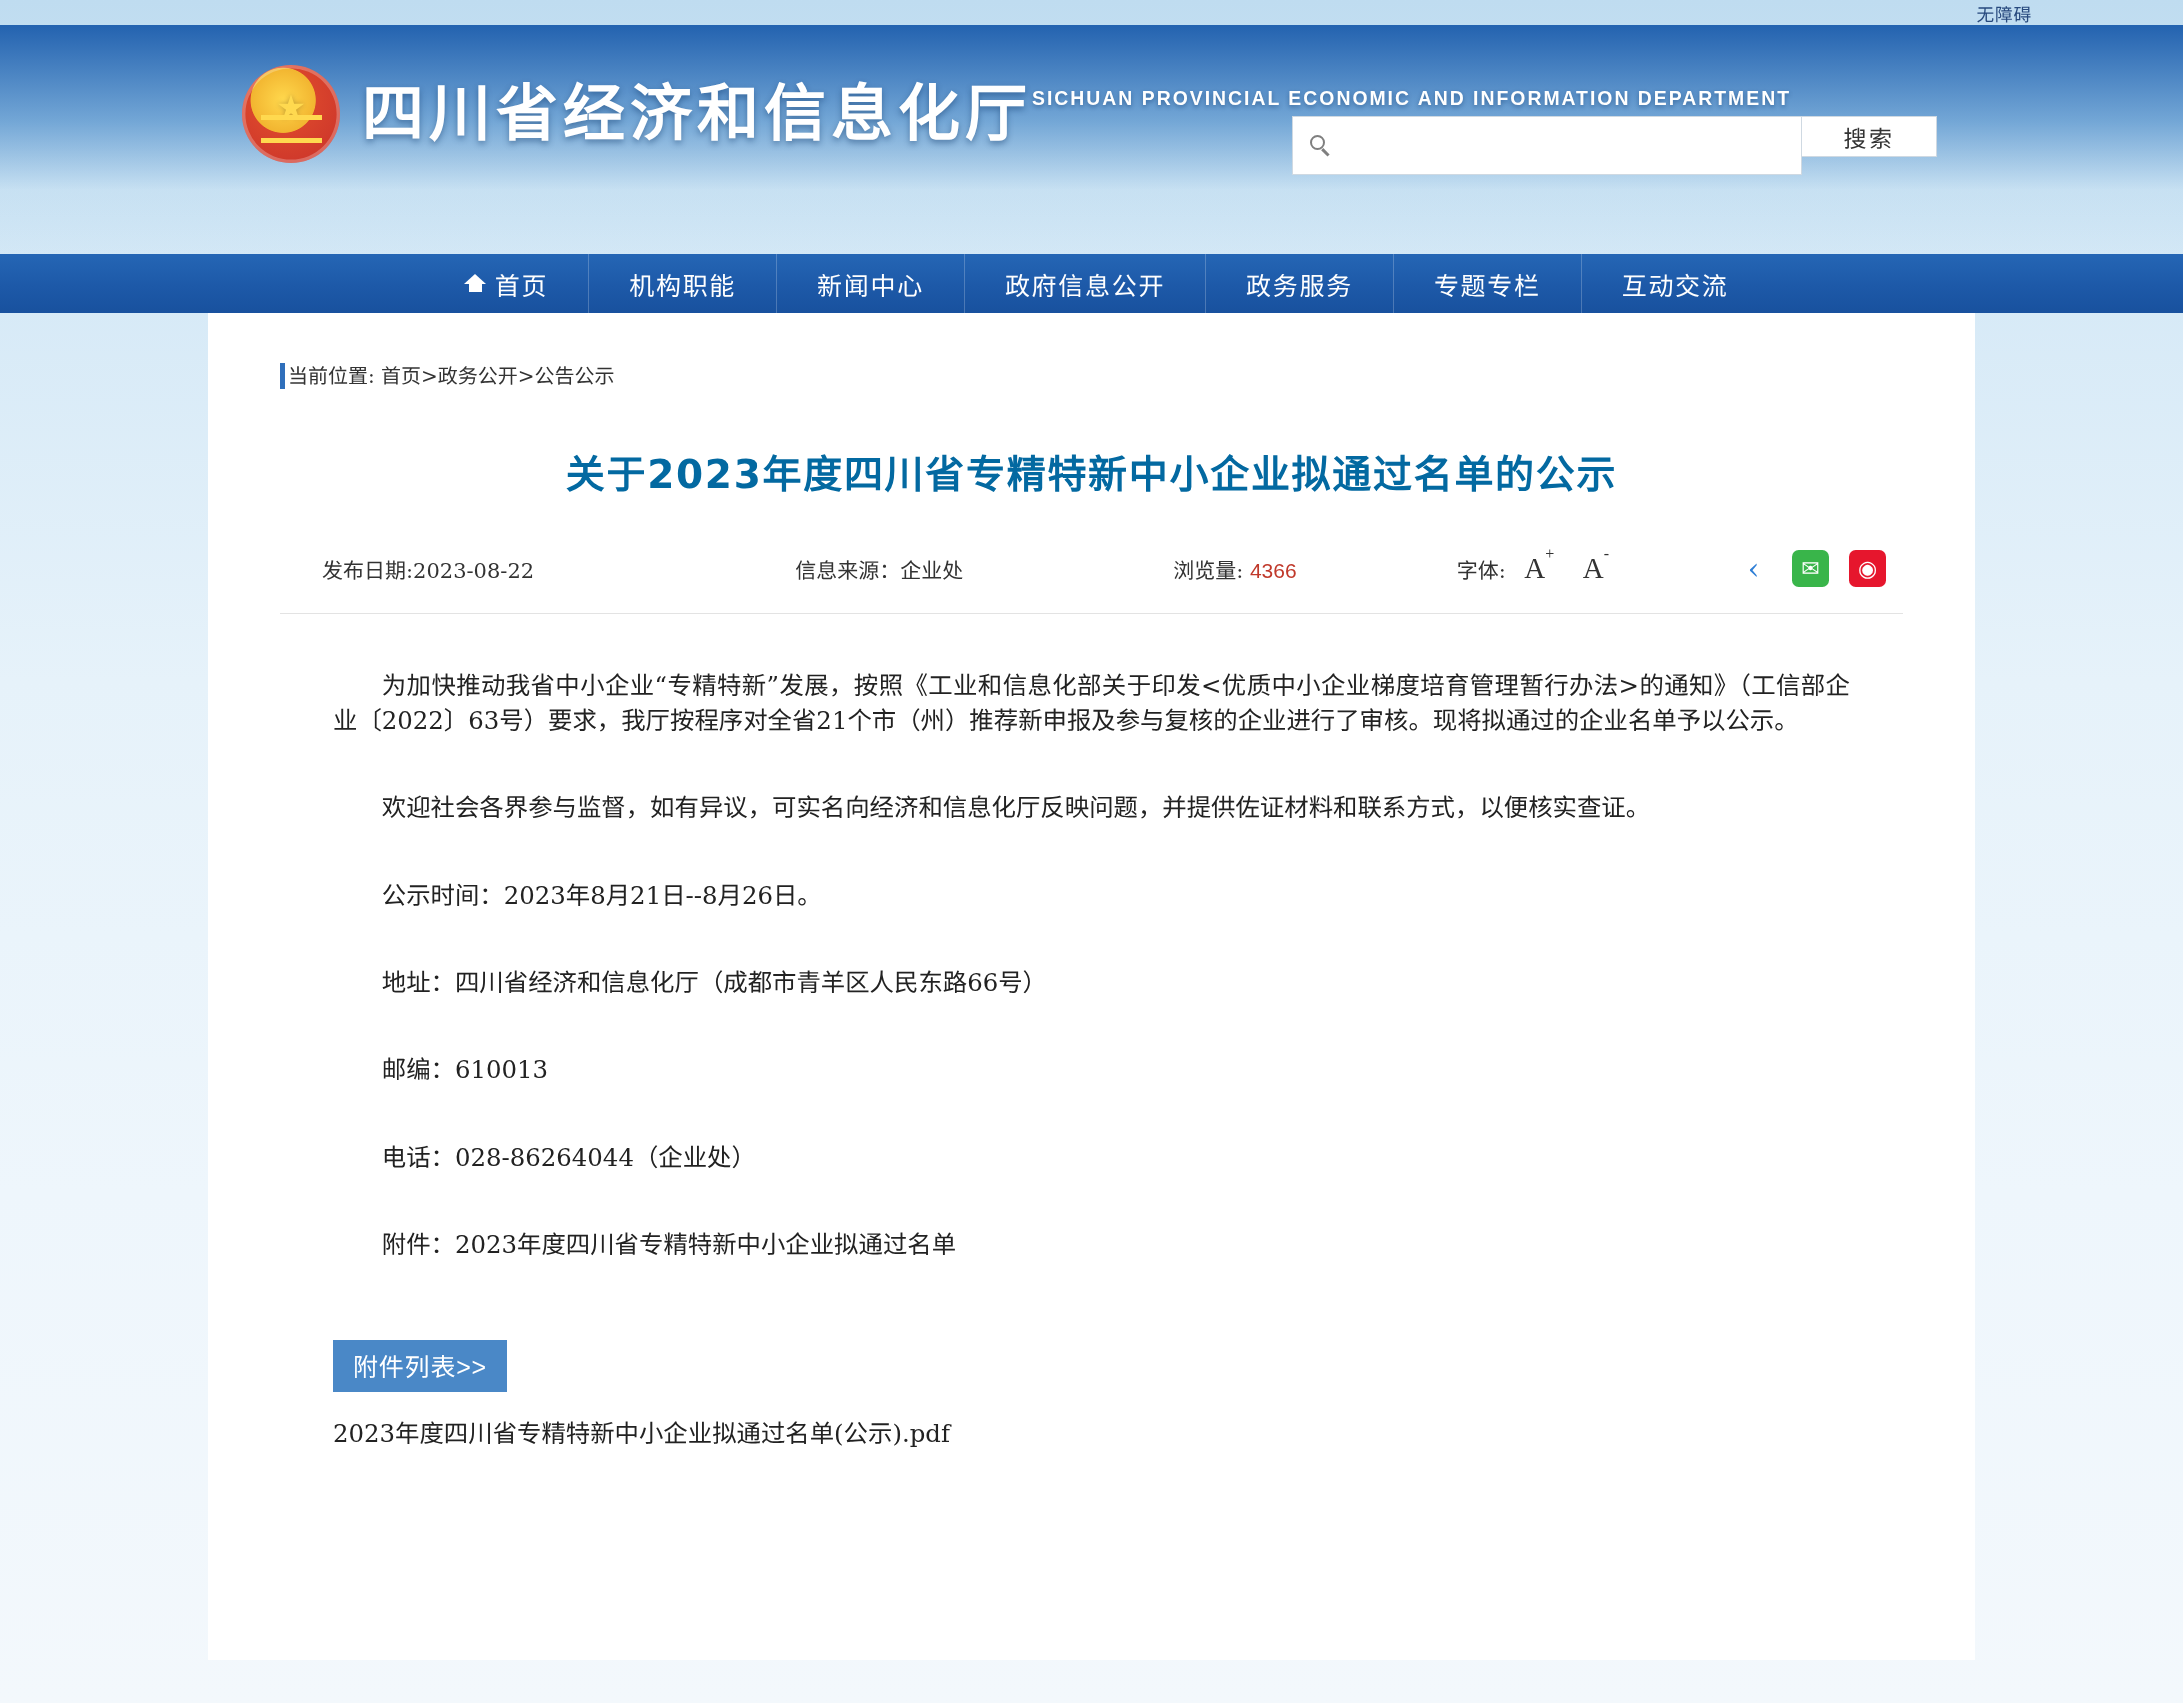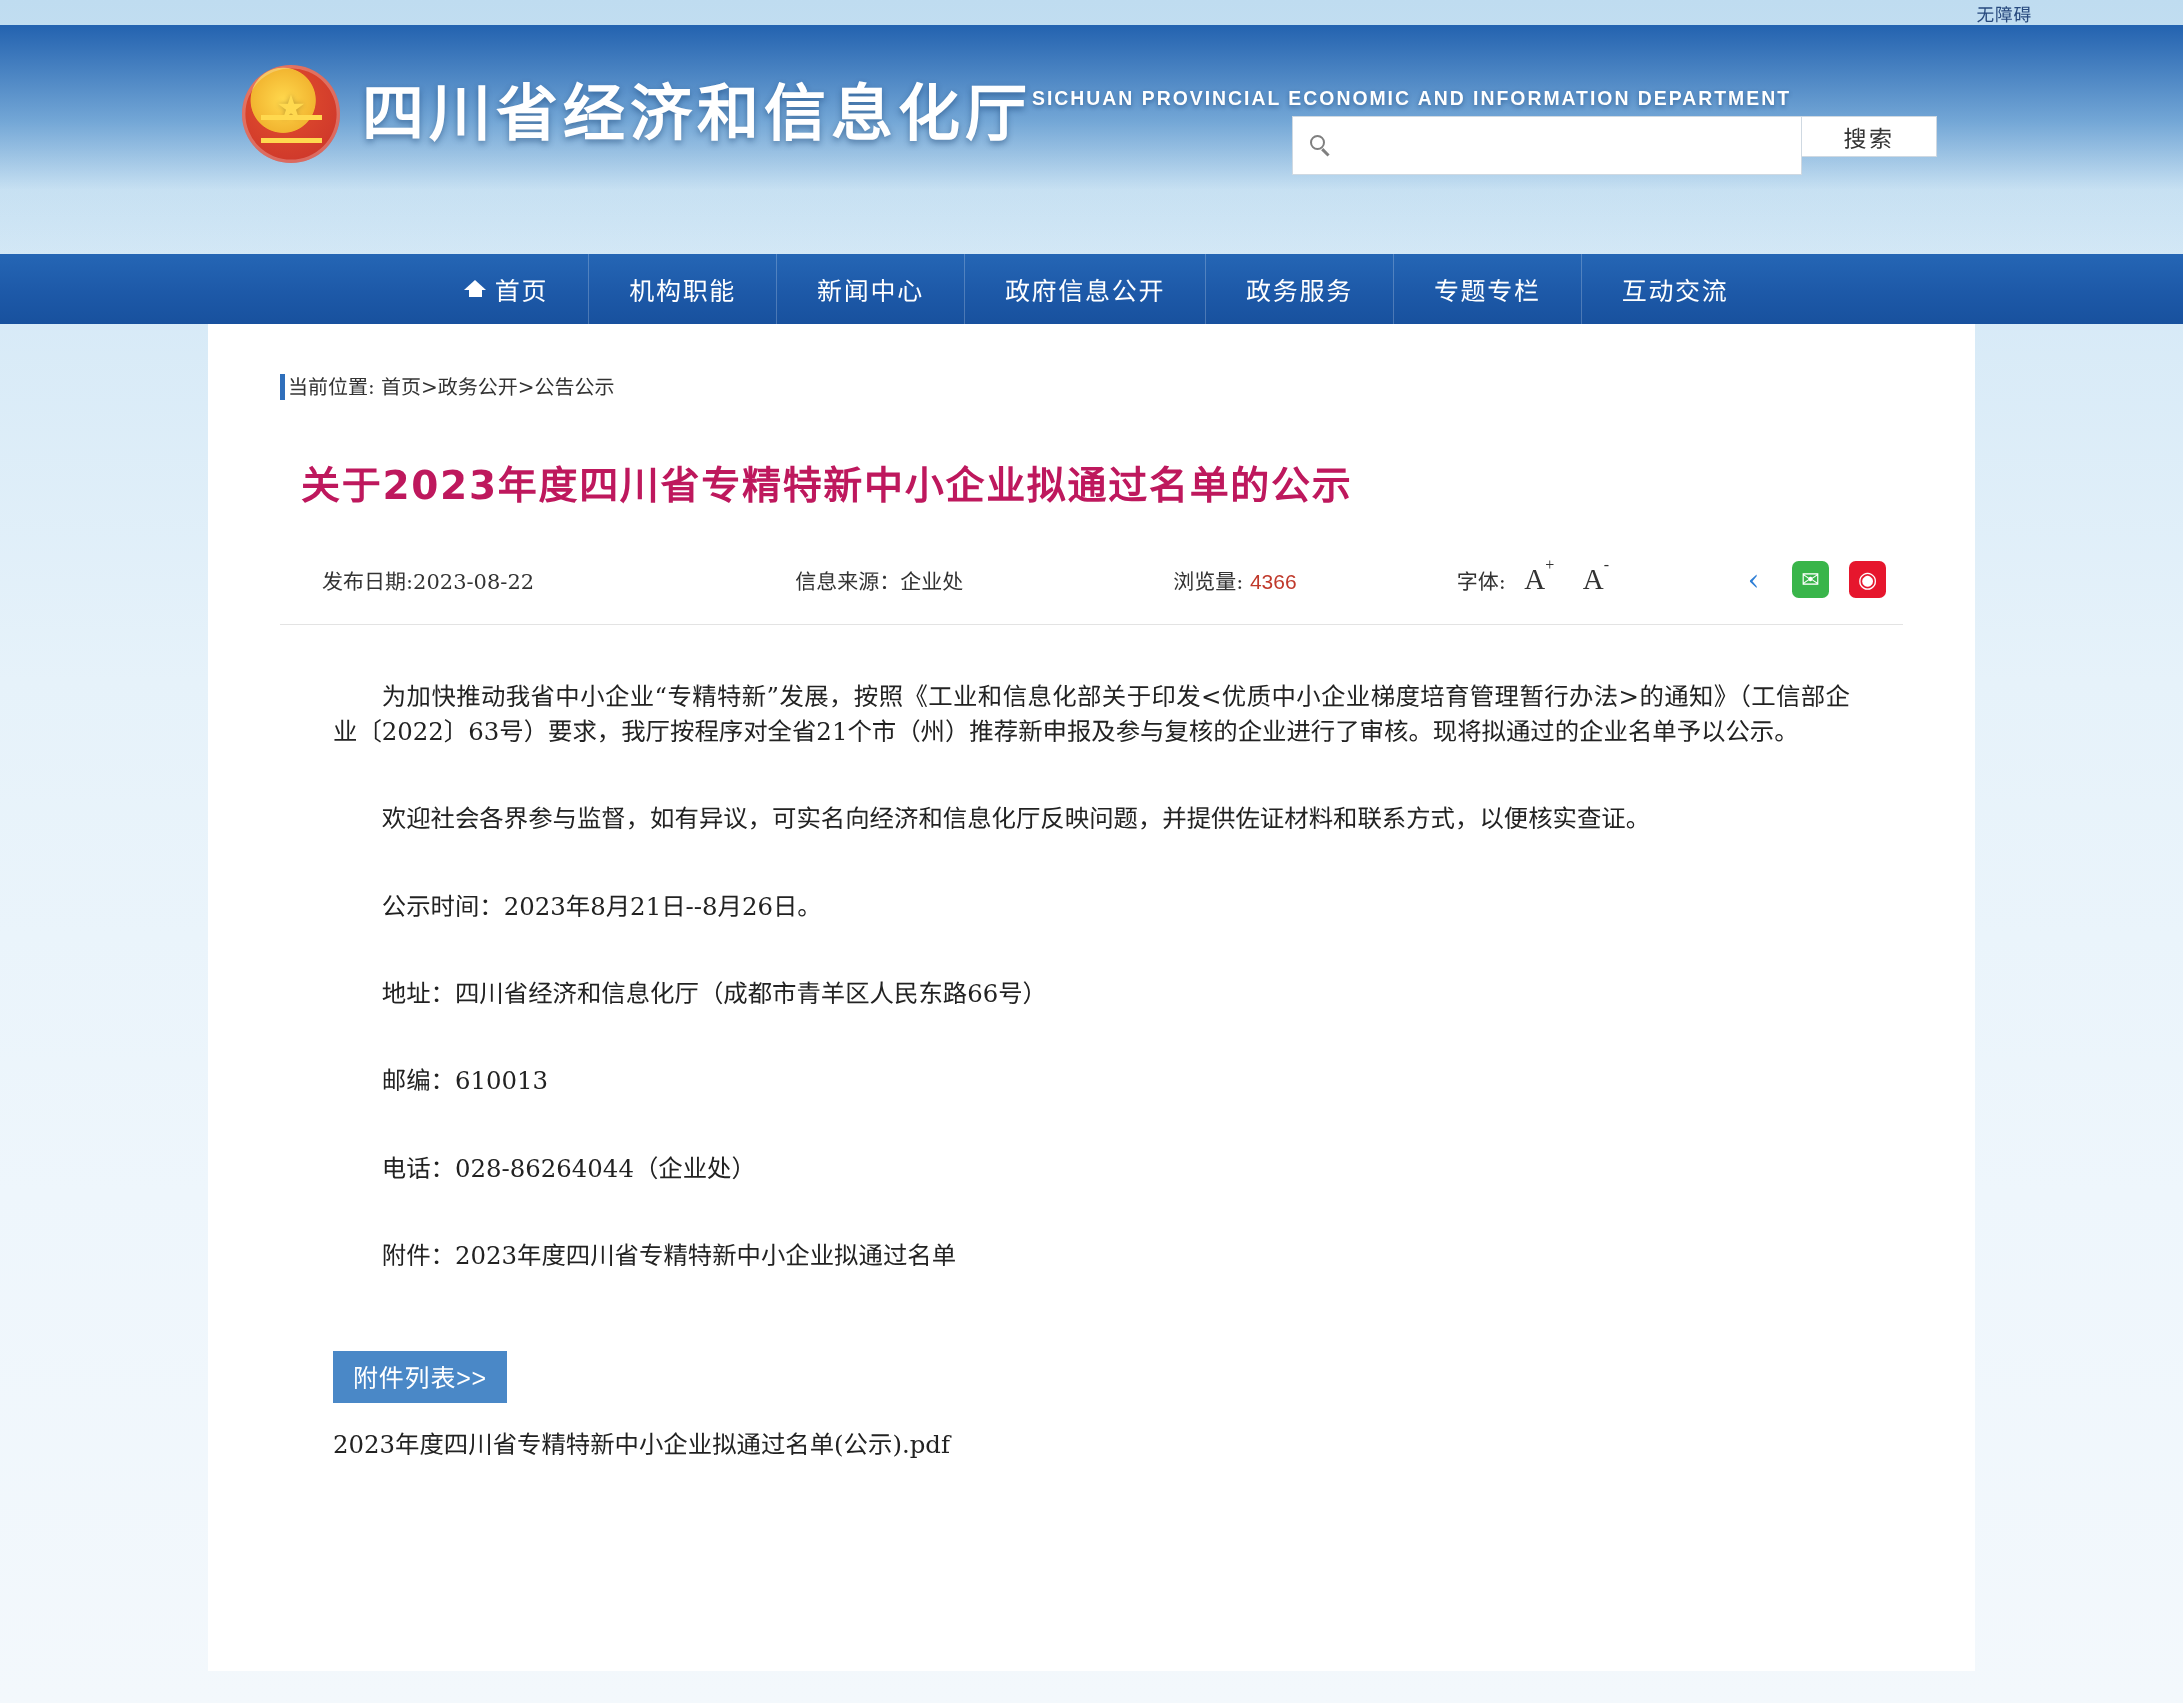--- a/index.html
+++ b/index.html
@@ -181,21 +181,21 @@
     color: #333;
     cursor: pointer;
     font-family: "DejaVu Sans", "Liberation Sans", sans-serif;
     letter-spacing: 2.5px;
   }
 
   
   .main-nav {
     position: relative;
     z-index: 3;
-    height: 70px;
+    height: 59px;
     background: linear-gradient(180deg, #2566b5 0%, #1d59a8 55%, #18519e 100%);
     display: flex;
     align-items: stretch;
     justify-content: center;
   }
   .nav-list {
     display: flex;
     align-items: stretch;
     height: 100%;
   }
@@ -258,24 +258,25 @@
     font-size: 20px;
     color: #3a3a3a;
     font-family: "DejaVu Serif", "Liberation Serif", serif;
     line-height: 1.3;
   }
   .breadcrumb .crumb-label { color: #333; }
   .breadcrumb .crumb-path { color: #333; }
 
   .article-title {
     margin: 59px 93px 0 93px;
+    text-align: center;
     font-family: "DejaVu Sans", "Liberation Sans", sans-serif;
     font-size: 39px;
     font-weight: bold;
-    color: #be185d;
+    color: #0369a1;
     letter-spacing: 1.7px;
     line-height: 1.4;
   }
 
   .meta-bar {
     margin: 44px 72px 0 72px;
     border-bottom: 0.8px solid #e3e3e3;
     padding-bottom: 22px;
     display: flex;
     align-items: center;

